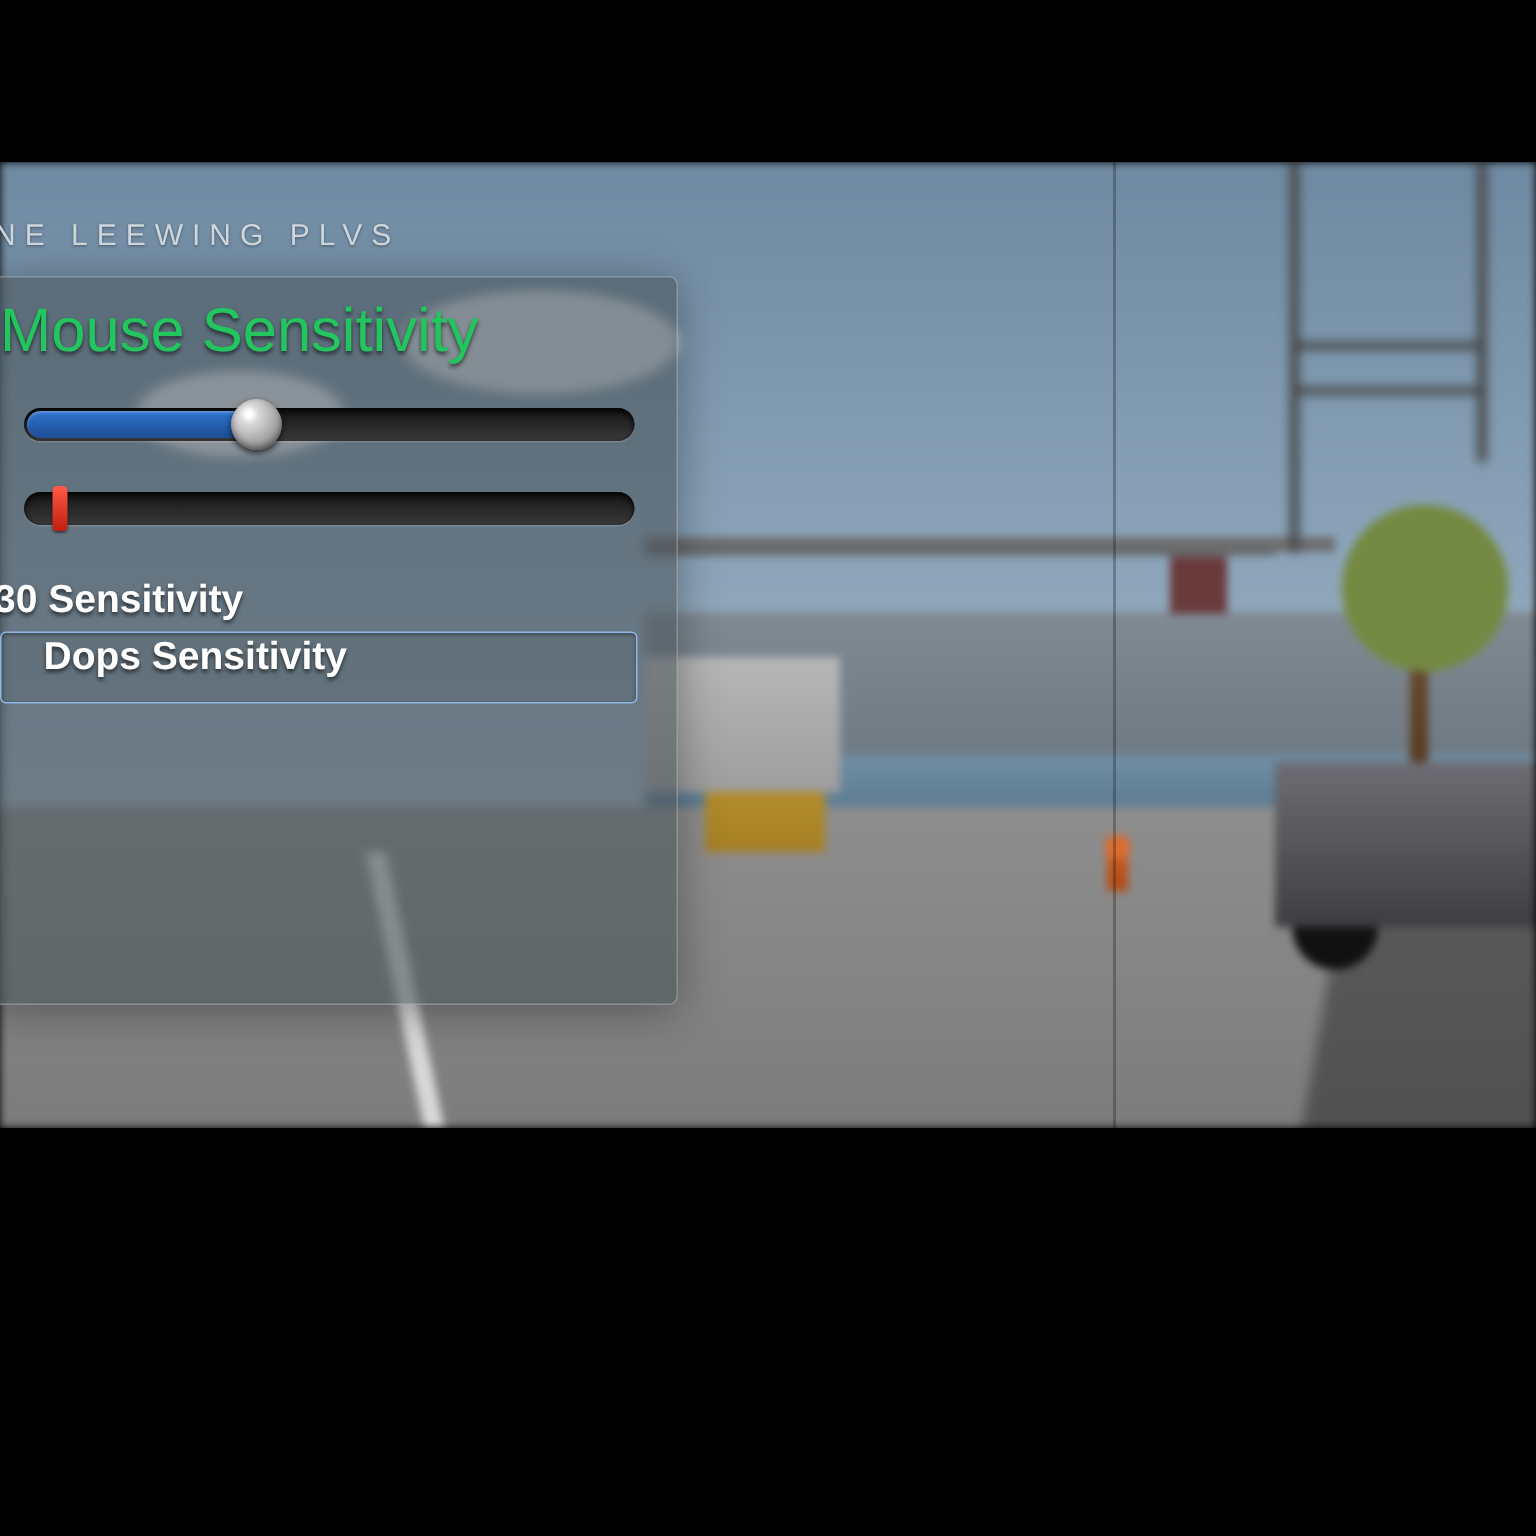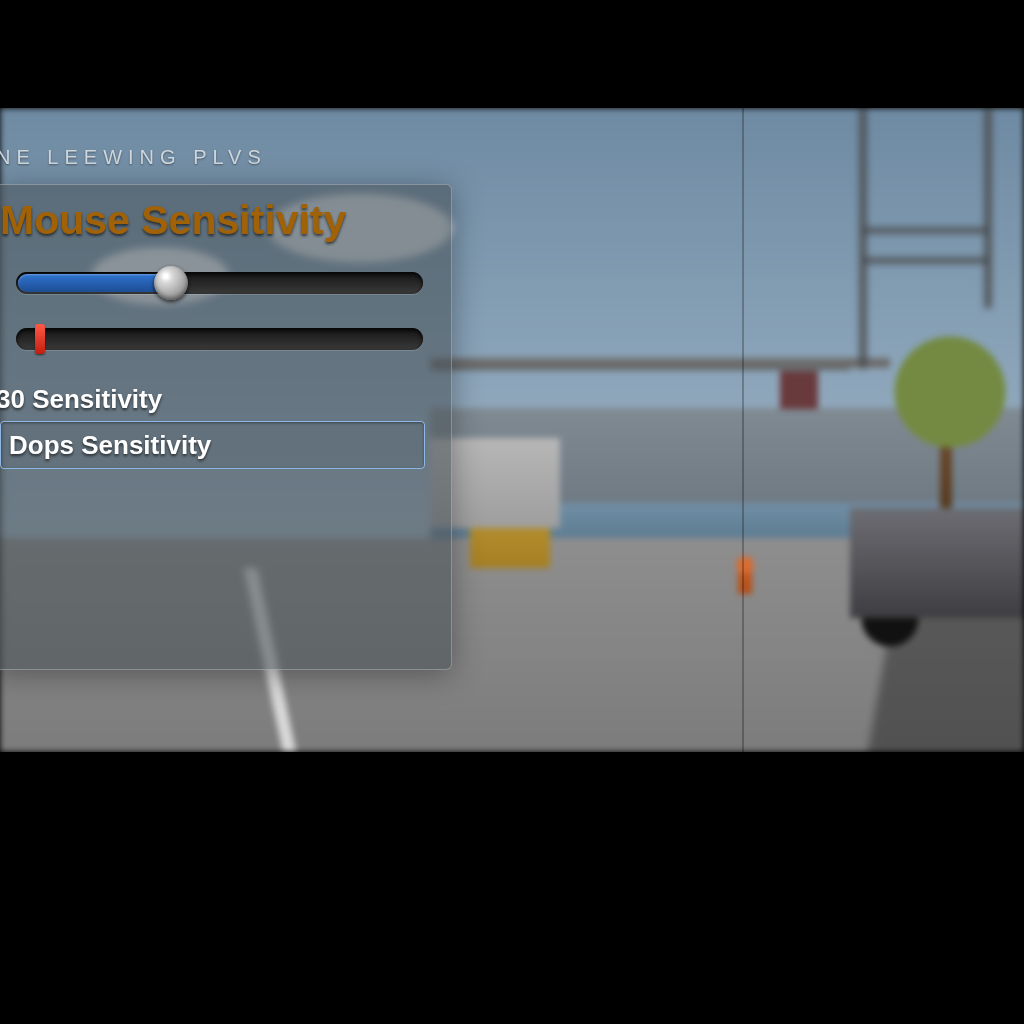--- a/index.html
+++ b/index.html
@@ -53,38 +53,38 @@
   .watermark{position:absolute;left:-4px;top:38px;color:#cfd7dc;letter-spacing:6px;font-size:20px;font-weight:500;text-shadow:0 1px 2px rgba(0,0,0,.4)}
 
   
   .panel{position:absolute;left:-6px;top:76px;width:458px;height:486px;
     background:rgba(70,78,84,.55);
     border:1px solid rgba(255,255,255,.28);
     border-left:none;border-radius:0 6px 6px 0;
     box-shadow:0 4px 30px rgba(0,0,0,.35);
     backdrop-filter:blur(2px);
     padding:0 18px 0 0;box-sizing:border-box}
-  .panel-title{color:#a16207;font-size:41px;font-weight:700;margin:12px 0 28px 6px;
+  .panel-title{color:#22c55e;font-size:41px;font-weight:400;margin:12px 0 28px 6px;
     text-shadow:0 2px 3px rgba(0,0,0,.6)}
   .slider{position:relative;height:22px;margin:0 10px 34px 22px;
     border-radius:12px;
     background:linear-gradient(#151515,#3a3a3a);
     box-shadow:inset 0 2px 4px rgba(0,0,0,.9),0 1px 0 rgba(255,255,255,.15)}
   .slider .fill{position:absolute;left:2px;top:2px;bottom:2px;border-radius:10px;
     background:linear-gradient(#2f74d0,#1c4d94);box-shadow:inset 0 1px 2px rgba(255,255,255,.3)}
   .slider .thumb{position:absolute;top:50%;width:34px;height:34px;transform:translate(-50%,-50%);
     border-radius:50%;
     background:radial-gradient(circle at 35% 30%,#fff 0 6%,#d9d9d9 20%,#8f8f8f 75%,#5a5a5a 100%);
     box-shadow:0 2px 4px rgba(0,0,0,.7),inset 0 -2px 4px rgba(0,0,0,.4)}
   .slider.red .tick{position:absolute;top:-4px;width:10px;height:30px;border-radius:3px;
     background:linear-gradient(#ff5a47,#c21e0e);box-shadow:0 1px 2px rgba(0,0,0,.6);transform:translateX(-50%)}
   .sub-label{color:#fff;font-size:26px;font-weight:600;margin:20px 0 6px 2px;
     text-shadow:0 2px 3px rgba(0,0,0,.6)}
   .dropdown{margin:0 8px 0 6px;height:46px;border:1.5px solid #8fb7e6;border-radius:4px;
-    background:rgba(90,100,108,.35);display:flex;align-items:center;padding:0 8px;
+    background:rgba(90,100,108,.35);display:flex;align-items:flex-start;padding:0 28px;
     box-shadow:inset 0 1px 3px rgba(0,0,0,.4)}
   .dropdown span{color:#fff;font-size:26px;font-weight:700;text-shadow:0 2px 3px rgba(0,0,0,.6)}
 </style>
 </head>
 <body>
 
 <div class="viewport">
   <div class="scene"></div>
   <div class="vert-seam"></div>
   <div class="watermark">NE LEEWING PLVS</div>

